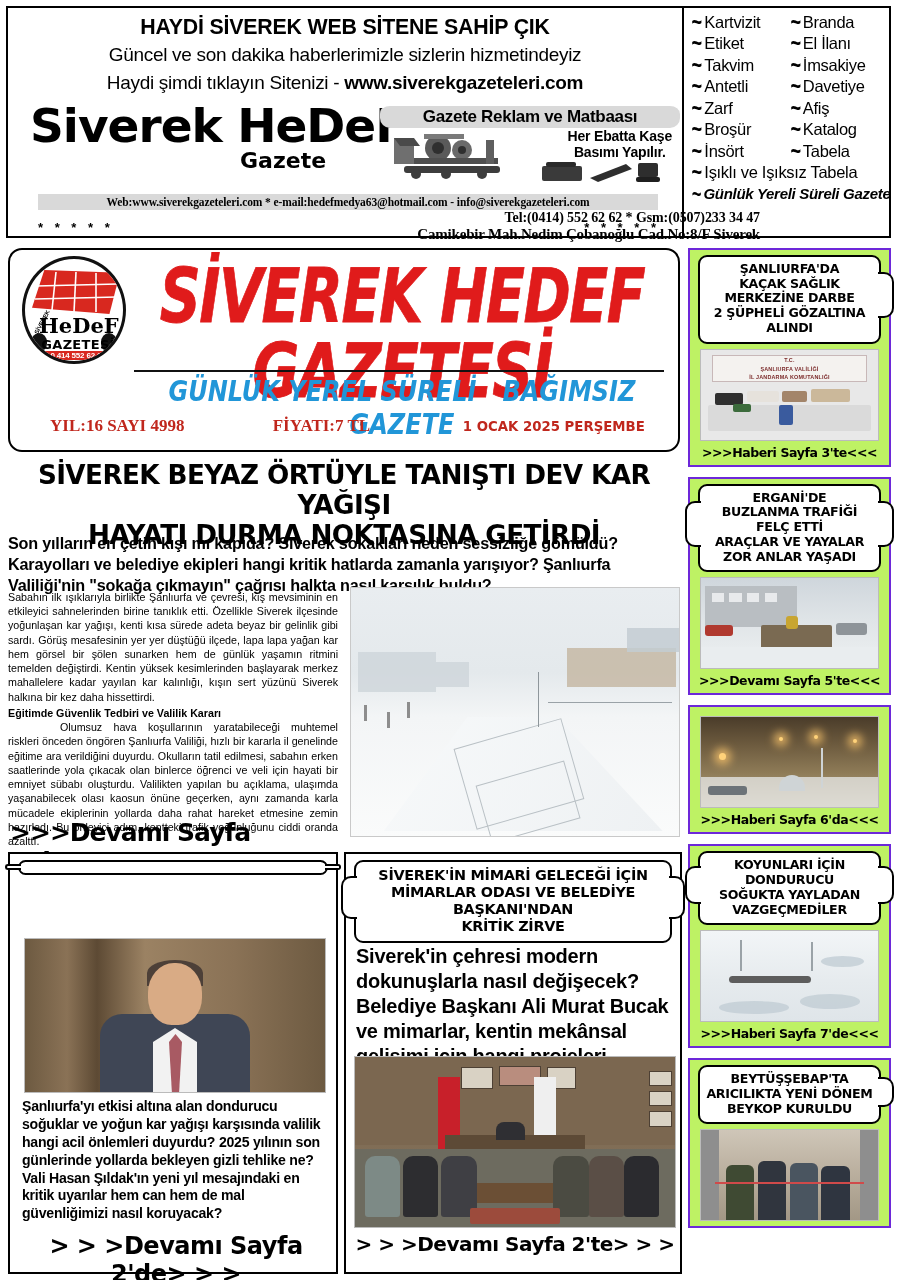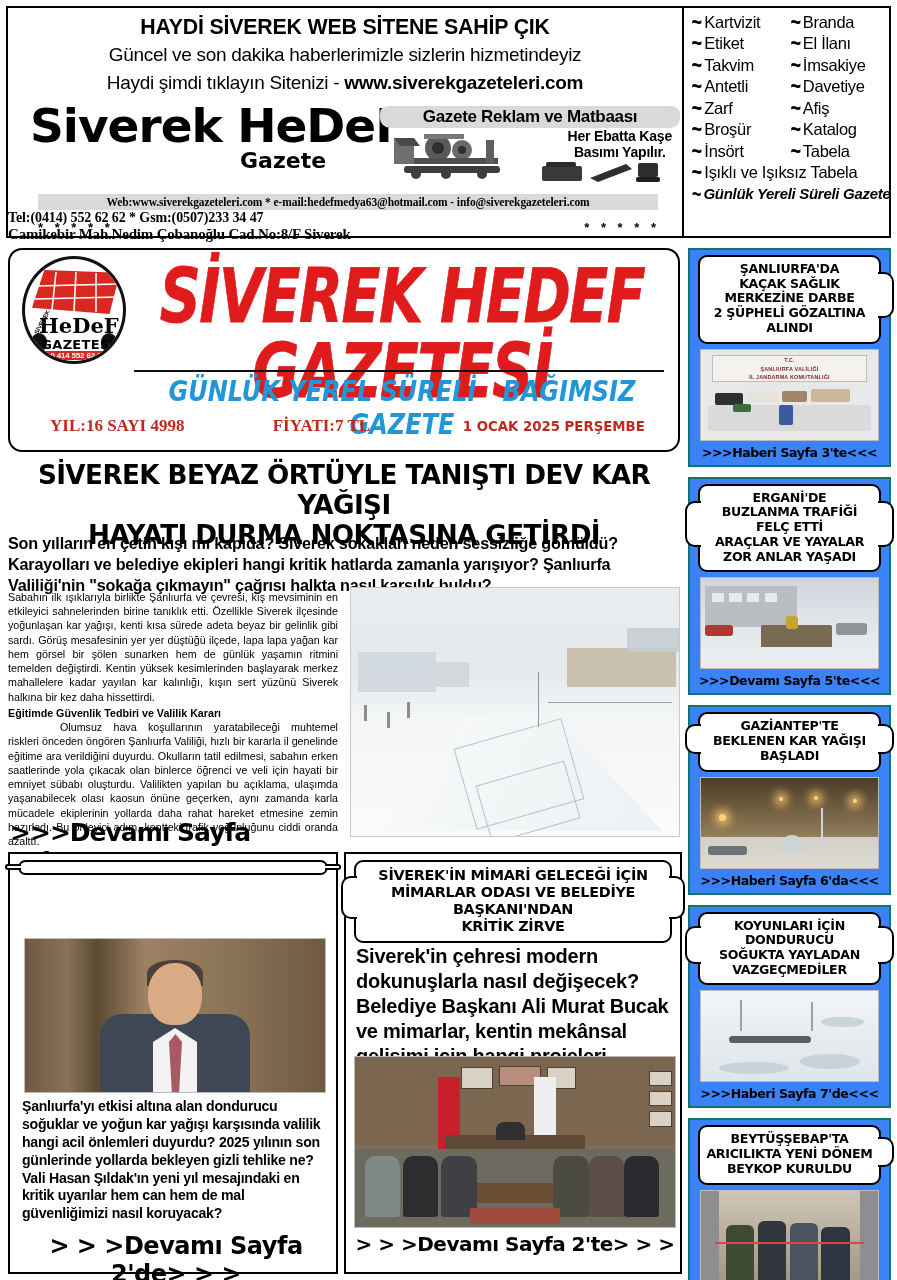--- a/index.html
+++ b/index.html
@@ -63,21 +63,21 @@
   }
   .stamps { position:absolute; right:10px; top:56px; width:130px; height:24px; }
 
   .weburl {
     position:absolute; left:30px; top:186px; width:620px; height:16px;
     background:#d9d9d9; font-family:"Liberation Serif", serif;
     font-size:11.5px; font-weight:bold; text-align:center; line-height:16px;
     letter-spacing:-0.1px;
   }
   .teladdr {
-    position:absolute; left:0; top:202px; width:752px; text-align:left;
+    position:absolute; left:0; top:202px; width:752px; text-align:right;
     font-family:"Liberation Serif", serif; font-weight:bold;
   }
   .teladdr .l1 { font-size:14px; letter-spacing:-0.1px; }
   .teladdr .l2 { font-size:15px; letter-spacing:-0.2px; }
   .stars-l { position:absolute; left:30px; top:212px; font-size:13px; letter-spacing:4px; font-weight:bold;}
   .stars-r { position:absolute; right:22px; top:212px; font-size:13px; letter-spacing:4px; font-weight:bold;}
 
   .svc { display:flex; flex-wrap:wrap; }
   .svc-item {
     width:50%; font-size:16.5px; line-height:1.30; white-space:nowrap;
@@ -227,21 +227,21 @@
     border:1px solid #bbb;
   }
   .box-mid .devami {
     position:absolute; left:8px; top:378px; width:322px; text-align:center;
     font-family:"DejaVu Sans", sans-serif; font-weight:bold; font-size:20px; letter-spacing:-0.5px;
   }
 
   
   .rightcol { position:absolute; left:688px; top:248px; width:203px; }
   .rbox {
-    position:relative; border:2px solid #0f766e; background:#3b82f6; margin-bottom:10px;
+    position:relative; border:2px solid #6d28d9; background:#bef264; margin-bottom:10px;
     padding: 4px 4px 5px 4px;
   }
   .rbox .rib { margin: 1px 4px 0 4px; }
   .rbox .ribbon-txt { font-size:12.6px; line-height:1.17; }
   .rphoto {
     margin:5px 6px 0 6px; height:92px; overflow:hidden; border:1px solid #bbb;
   }
   .rcap {
     text-align:center; font-family:"DejaVu Sans", sans-serif; font-weight:bold;
     font-size:12.5px; margin-top:4px; letter-spacing:-0.4px;
@@ -574,29 +574,20 @@
           <div class="car" style="left:76%;top:50%;width:18%;height:13%;"></div>
           <div class="truck"></div>
           <div style="position:absolute;left:48%;top:42%;width:7%;height:14%;background:#c8a531;border-radius:3px;"></div>
           <div style="position:absolute;left:0;bottom:0;width:100%;height:24%;background:#e9edef;"></div>
         </div>
       </div>
       <div class="rcap">&gt;&gt;&gt;Devamı Sayfa 5'te&lt;&lt;&lt;</div>
     </div>
 
     <div class="rbox">
-      <div class="ribbon rib">
-        <div class="ribbon-tab-l"></div>
-        <div class="ribbon-tab-r"></div>
-        <div class="ribbon-txt">
-          <span>GAZİANTEP'TE</span><br>
-          <span>BEKLENEN KAR YAĞIŞI</span><br>
-          <span>BAŞLADI</span>
-        </div>
-      </div>
       <div class="rphoto">
         <div class="ph ph-gaziantep">
           <div class="lamp" style="left:10%;top:40%;"></div>
           <div class="lamp" style="left:44%;top:22%;width:4px;height:4px;"></div>
           <div class="lamp" style="left:64%;top:20%;width:4px;height:4px;"></div>
           <div class="lamp" style="left:86%;top:24%;width:4px;height:4px;"></div>
           <div class="snowbank"></div>
           <div class="dome"></div>
           <div style="position:absolute;left:68%;top:34%;width:2px;height:44%;background:#cfd4d6;"></div>
           <div style="position:absolute;left:4%;bottom:14%;width:22%;height:10%;background:#6c7378;border-radius:3px;"></div>

